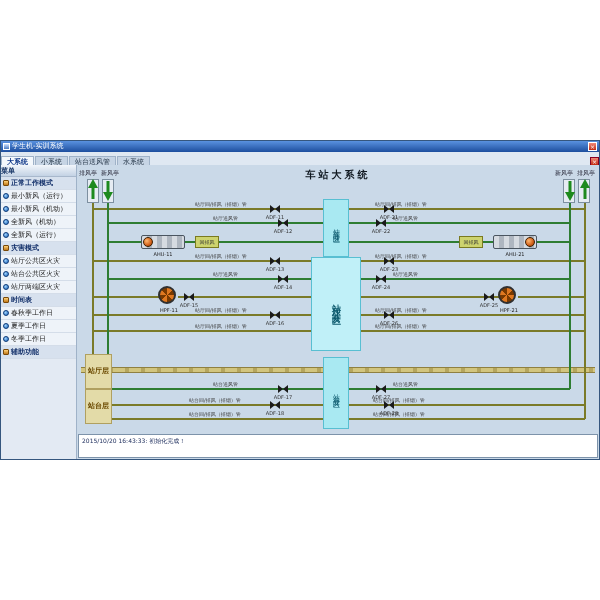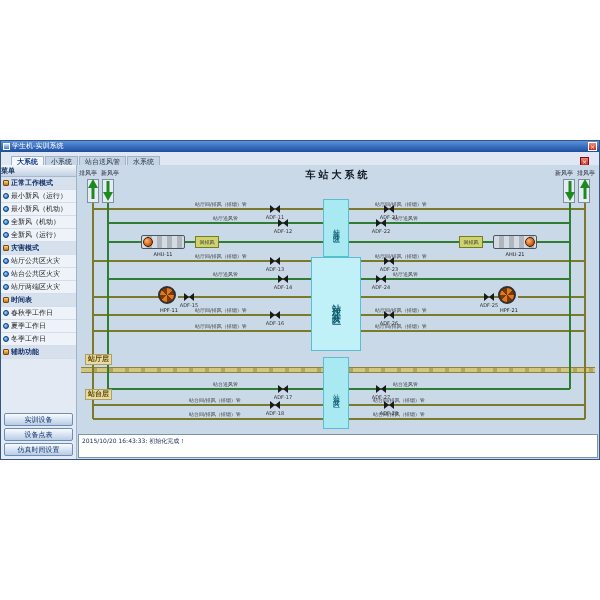--- a/index.html
+++ b/index.html
@@ -3,21 +3,21 @@
 <meta charset="utf-8">
 <style>
   *{margin:0;padding:0;box-sizing:border-box;font-family:"DejaVu Sans","Liberation Sans",sans-serif;}
   html,body{background:#fff;}
   #canvas{position:relative;width:600px;height:600px;background:#ffffff;overflow:hidden;}
   .window{position:absolute;left:0;top:140px;width:600px;height:320px;border:1px solid #35567e;background:#cfdcea;}
   .titlebar{position:absolute;left:0;top:0;right:0;height:11px;background:linear-gradient(#5a92e0,#1d4e9e);display:flex;align-items:center;padding:0 2px;}
   .app-ico{width:7px;height:7px;background:linear-gradient(#cfe2ff,#4a7ac0);border:1px solid #fff;margin-right:2px;flex:none;}
   .title{color:#fff;font-size:7px;line-height:11px;flex:1;white-space:nowrap;}
   .tb-close{width:9px;height:9px;background:linear-gradient(#f08a7a,#c22a10);border:1px solid #fff;color:#fff;font-size:6px;line-height:7px;text-align:center;flex:none;cursor:pointer;}
-  .tabbar{position:absolute;left:0;top:11px;right:0;height:17px;background:#dfe8f2;border-bottom:1px solid #9fb2c8;display:flex;align-items:flex-end;padding:0 10px;}
+  .tabbar{position:absolute;left:0;top:11px;right:0;height:17px;background:#dfe8f2;border-bottom:1px solid #9fb2c8;display:flex;align-items:flex-end;padding:0 0;}
   .tab{font-size:7px;line-height:11px;padding:0 5px;color:#234;background:#c6d4e4;border:1px solid #9fb2c8;border-bottom:none;margin-right:1px;white-space:nowrap;cursor:pointer;}
   .tab.active{background:#f4f8fc;color:#123a8a;font-weight:bold;}
   .tab-close{margin-left:auto;width:9px;height:9px;background:linear-gradient(#f08a7a,#c22a10);border:1px solid #802;color:#fff;font-size:6px;line-height:8px;text-align:center;margin-bottom:2px;cursor:pointer;}
   .appbody{position:absolute;left:0;top:24px;right:0;bottom:0;display:flex;}
   .sidebar{width:76px;background:#e3eaf3;border-right:1px solid #9fb2c8;display:flex;flex-direction:column;flex:none;}
   .sb-header{height:12px;line-height:12px;text-align:left;font-size:7px;font-weight:bold;color:#1c3a6a;background:linear-gradient(#f2f6fb,#c3d2e4);border-bottom:1px solid #a8b8cc;}
   .sb-row{height:13px;display:flex;align-items:center;font-size:7px;color:#222;padding-left:2px;border-bottom:1px solid #d4dde9;background:#eef3f9;cursor:pointer;white-space:nowrap;}
   .sb-row.group{background:#d7e1ee;color:#13306a;font-weight:bold;}
   .sb-ico{width:6px;height:6px;margin-right:2px;flex:none;background:radial-gradient(circle at 35% 35%,#9fd4ff,#1a62b8);border-radius:50%;border:1px solid #0d3a78;}
   .sb-row.group .sb-ico{background:linear-gradient(#ffd27a,#c07818);border-radius:1px;border:1px solid #7a4a08;}
@@ -27,21 +27,21 @@
   .diag{position:absolute;left:0;top:0;right:0;bottom:26px;overflow:hidden;}
   .lines{position:absolute;left:0;top:0;pointer-events:none;}
   .diag-title{position:absolute;top:3px;left:50%;transform:translateX(-50%);font-size:10px;font-weight:bold;letter-spacing:3px;color:#101820;white-space:nowrap;}
   .shaft-label{position:absolute;font-size:6px;color:#223;white-space:nowrap;}
   .shaft{position:absolute;width:12px;height:24px;background:#e6ecf3;border:1px solid #7d8fa0;}
   .zone{position:absolute;background:#a9e9f2;border:1px solid #58bfd2;display:flex;align-items:center;justify-content:center;}
   .zone .ztext{writing-mode:vertical-rl;text-orientation:upright;font-size:7px;color:#0c5a6e;letter-spacing:2px;}
   .zone.big{background:#c0f0f8;}
   .zone.big .ztext{font-size:9px;font-weight:bold;letter-spacing:3px;}
   .floorbar{position:absolute;left:4px;top:202px;width:514px;height:6px;background:repeating-linear-gradient(90deg,#d2c57e 0 12px,#b5a65e 12px 16px);border-top:1px solid #8f8040;border-bottom:1px solid #8f8040;}
-  .floor-label{position:absolute;font-size:7px;font-weight:bold;color:#6b4a00;background:#e3dba8;border:1px solid #b0a060;padding:0 2px;line-height:9px;white-space:nowrap;}
+  .floor-label{position:absolute;font-size:7px;font-weight:bold;color:#6b4a00;background:#e3dba8;border:1px solid #b0a060;padding:12px 2px;line-height:9px;white-space:nowrap;}
   .dlab{position:absolute;font-size:5px;color:#3a3a3a;white-space:nowrap;line-height:6px;}
   .damper{position:absolute;width:10px;height:8px;cursor:pointer;}
   .bow{position:absolute;left:0;top:0;width:10px;height:8px;}
   .bow::before,.bow::after{content:"";position:absolute;top:0;width:0;height:0;border-top:4px solid transparent;border-bottom:4px solid transparent;}
   .bow::before{left:0;border-left:5px solid #1a1a1a;}
   .bow::after{right:0;border-right:5px solid #1a1a1a;}
   .dlabel{position:absolute;top:9px;left:-7px;width:24px;text-align:center;font-size:5px;color:#333;line-height:6px;}
   .ahu{position:absolute;width:44px;height:14px;background:repeating-linear-gradient(90deg,#d6dbe1 0 5px,#aeb6c0 5px 10px);border:1px solid #4a5560;border-radius:2px;cursor:pointer;}
   .ahu-fan{position:absolute;top:1px;width:10px;height:10px;border-radius:50%;background:radial-gradient(circle at 35% 35%,#ffb870,#d2601a 60%,#8a3600);border:1px solid #402000;}
   .ahu.fan-left .ahu-fan{left:1px;}
@@ -125,25 +125,20 @@
             <span>夏季工作日</span>
           </div>
         <div class="sb-row">
             <span class="sb-ico"></span>
             <span>冬季工作日</span>
           </div>
         <div class="sb-row group">
             <span class="sb-ico"></span>
             <span>辅助功能</span>
           </div>
-        <div class="sb-buttons">
-          <button class="sb-btn">实训设备</button>
-          <button class="sb-btn">设备点表</button>
-          <button class="sb-btn">仿真时间设置</button>
-        </div>
       </div>
 
       <div class="main">
         <div class="diag">
 
           <div class="floorbar"></div>
 
           <div class="zone" style="left:246px;top:34px;width:26px;height:58px;">
               <span class="ztext">站厅商业区</span>
             </div>

